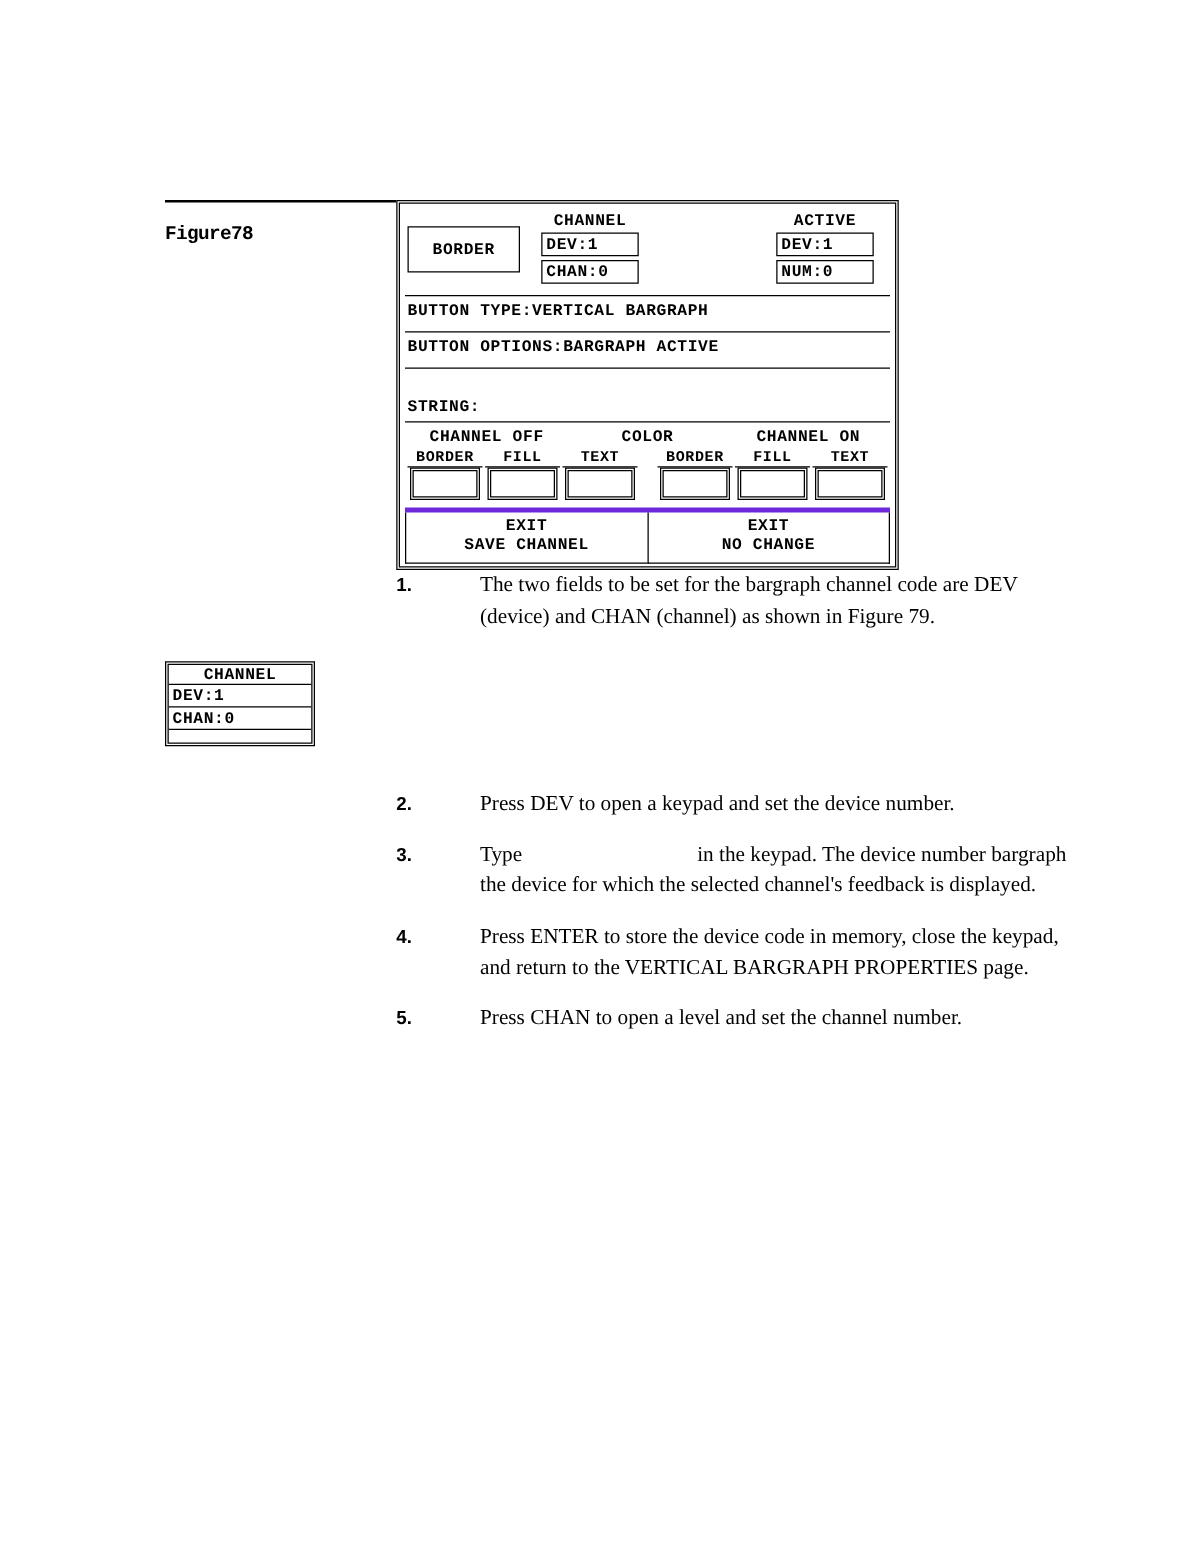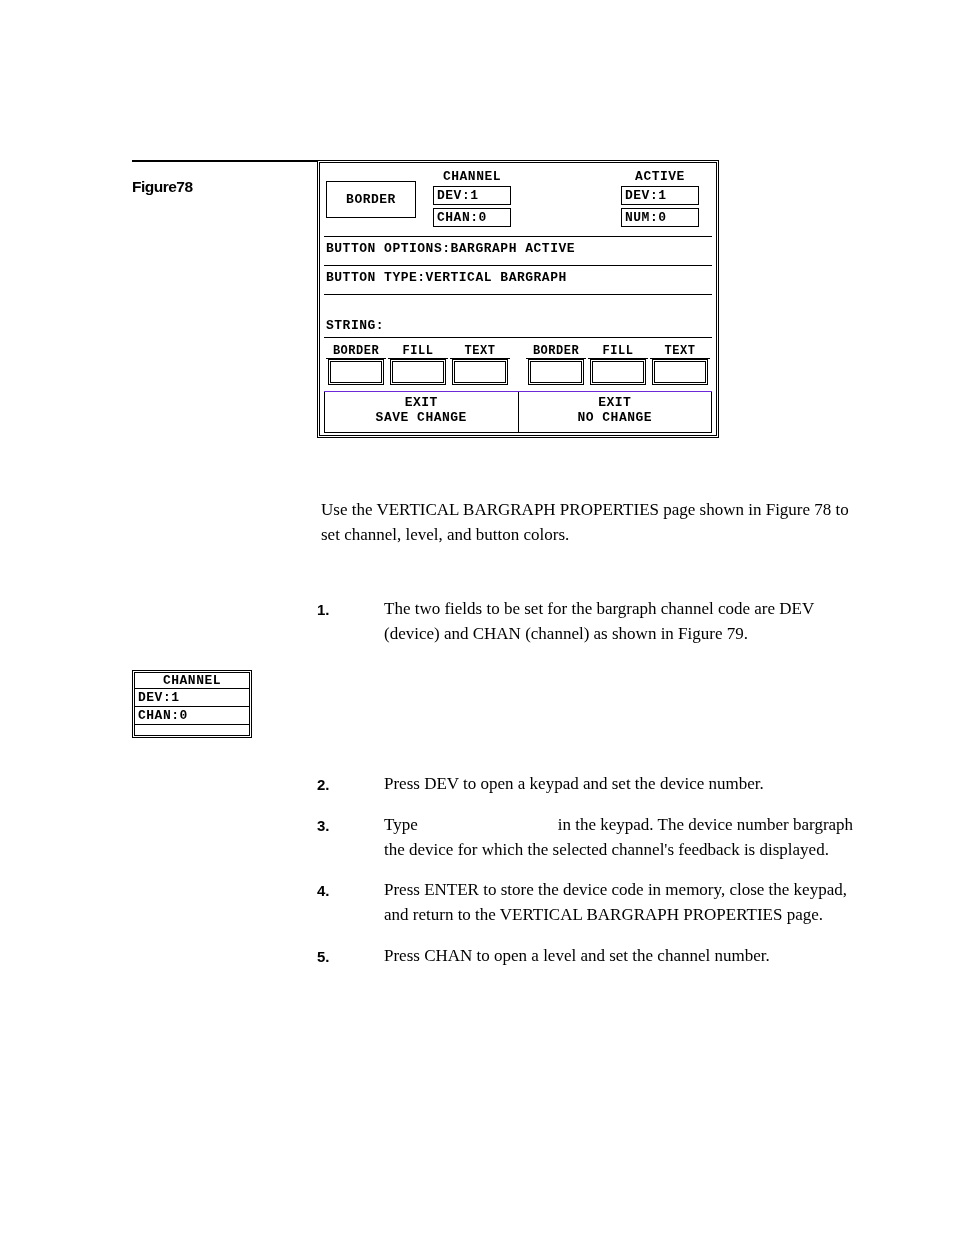--- a/index.html
+++ b/index.html
@@ -18,21 +18,21 @@
   .fig-row {
     display: flex;
     align-items: flex-start;
   }
   .fig-label-col {
     width: 185px;
     border-top: 2px solid #000;
     padding-top: 16px;
   }
   .fig-label {
-    font-family: Liberation Sans, sans-serif;
+    font-family: Liberation Mono, monospace;
     font-weight: bold;
     font-size: 15.5px;
     letter-spacing: -0.5px;
   }
   .fig-content {
     flex: 1;
   }
   
   .lcd {
     font-family: 'Lucida Console', 'Courier New', monospace;
@@ -119,21 +119,21 @@
   }
   .color-box {
     border: 3px double #000;
     width: 50px;
     height: 20px;
     margin-top: 0;
   }
   
   .exit-row {
     display:flex;
-    border-top: 1px solid #6d28d9;
+    border-top: 4px solid #6d28d9;
     margin-top: 6px;
   }
   .exit-btn {
     flex:1;
     border: 1px solid #000;
     border-top: none;
     text-align:center;
     padding: 4px 0 6px 0;
   }
   .exit-btn:first-child { border-right: none; }
@@ -215,27 +215,32 @@
             <div class="mini-field">CHAN:0</div>
           </div>
           <div class="spacer-flex"></div>
           <div class="stack-box">
             <div class="stack-hdr">ACTIVE</div>
             <div class="mini-field">DEV:1</div>
             <div class="mini-field">NUM:0</div>
           </div>
         </div>
 
+        <div class="sep-slab">BUTTON TYPE:VERTICAL BARGRAPH</div>
         <div class="sep-slab">BUTTON OPTIONS:BARGRAPH ACTIVE</div>
-        <div class="sep-slab">BUTTON TYPE:VERTICAL BARGRAPH</div>
         <div class="sep-slab tall" style="display:flex;align-items:flex-end;text-align:right;">
             <span>STRING:</span>
           </div>
 
         <div class="color-sec">
+          <div class="color-hdr">
+            <div style="width:33%">CHANNEL OFF</div>
+            <div style="width:34%">COLOR</div>
+            <div style="width:33%">CHANNEL ON</div>
+          </div>
           <div class="color-sub">
             <div class="color-half">
               <div class="color-cell-col">
                 <div class="color-lbl">BORDER</div>
                 <div class="color-box"></div>
               </div>
               <div class="color-cell-col">
                 <div class="color-lbl">FILL</div>
                 <div class="color-box"></div>
               </div>
@@ -257,34 +262,33 @@
                 <div class="color-lbl">TEXT</div>
                 <div class="color-box"></div>
               </div>
             </div>
           </div>
         </div>
 
         <div class="exit-row">
           <div class="exit-btn">
             <div>EXIT</div>
-            <div>SAVE CHANGE</div>
+            <div>SAVE CHANNEL</div>
           </div>
           <div class="exit-btn">
             <div>EXIT</div>
             <div>NO CHANGE</div>
           </div>
         </div>
 
       </div>
     </div>
   </div>
 
   <div style="padding-left:185px;">
-    <p class="para">Use the VERTICAL BARGRAPH PROPERTIES page shown in Figure 78 to set channel, level, and button colors.</p>
 
     <ul class="num-list">
       <li>
         <span class="num">1.</span>
         <span class="li-text">The two fields to be set for the bargraph channel code are DEV (device) and CHAN (channel) as shown in Figure 79.</span>
       </li>
     </ul>
   </div>
 
   <div class="fig-row-79">

